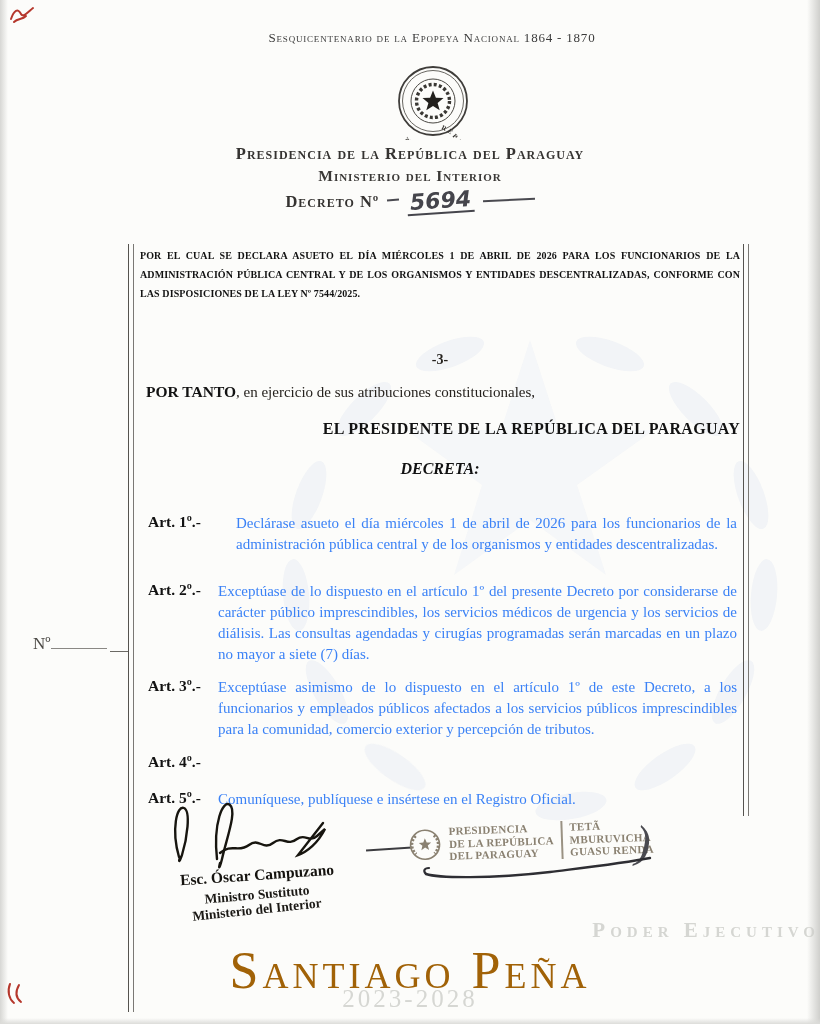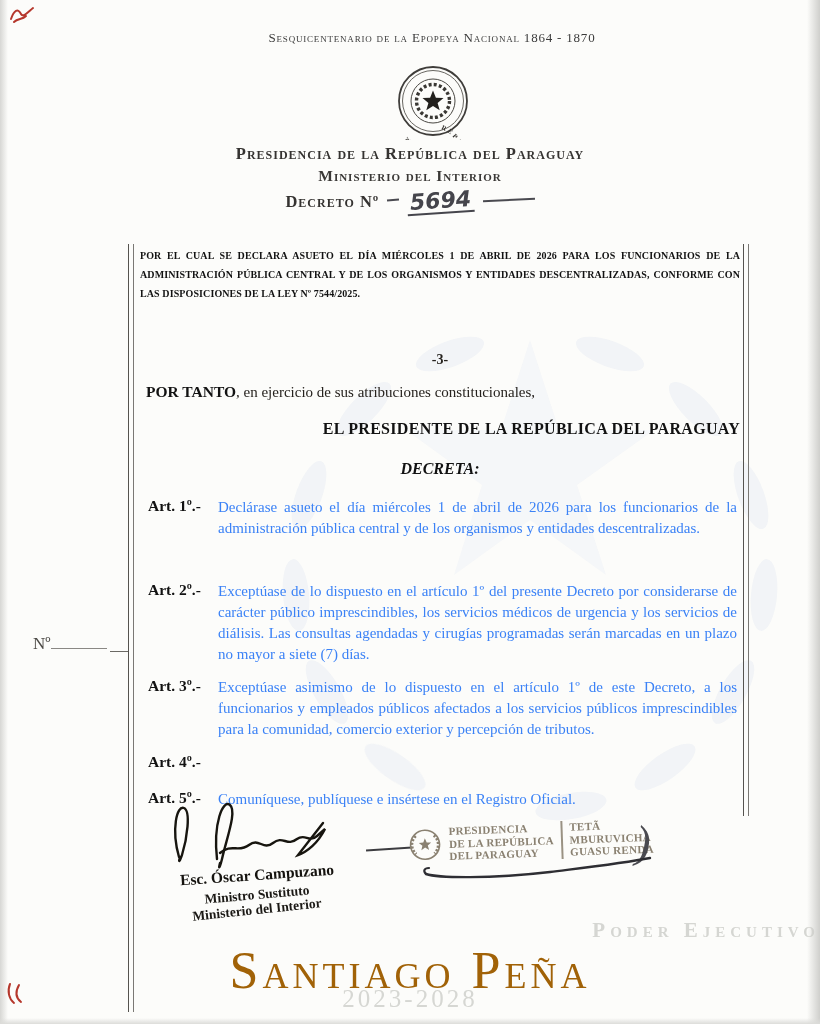--- a/index.html
+++ b/index.html
@@ -40,21 +40,21 @@
            text-align:justify;color:#121212;z-index:5;letter-spacing:0.1px;}
   .pagenum{top:352px;left:140px;width:600px;text-align:center;font-weight:700;font-size:14px;z-index:5;}
   .portanto{top:383px;left:140px;width:600px;font-size:15px;z-index:5;}
   .portanto b{font-size:15.5px;color:#121212;margin-left:6px;}
   .president{top:420px;left:140px;width:600px;text-align:right;font-weight:700;font-size:16px;
              letter-spacing:0.3px;color:#121212;z-index:5;}
   .decreta{top:460px;left:140px;width:600px;text-align:center;font-weight:700;font-size:16px;color:#121212;z-index:5;font-style:italic;}
   .article{left:148px;width:589px;display:flex;z-index:5;}
   .art-label{flex:0 0 62px;font-weight:700;font-size:15.5px;color:#121212;}
   .art-text{margin-left:8px;width:519px;font-size:15px;line-height:21px;text-align:justify;color:#3b82f6;}
-  .a1{top:497px;} .a2{top:581px;} .a3{top:677px;} .a4{top:753px;} .a5{top:789px;}
+  .a1{top:513px;gap:18px;} .a2{top:581px;} .a3{top:677px;} .a4{top:753px;} .a5{top:789px;}
   .margin-no{top:634px;left:33px;font-size:17px;color:#4c4a46;z-index:5;}
   .margin-no .line{display:inline-block;width:56px;border-bottom:1.3px solid #8a8884;}
   
   .sig-svg{left:165px;top:795px;z-index:6;}
   .sig-name{top:866px;left:148px;width:218px;text-align:center;font-weight:700;font-size:15.5px;
             color:#15130f;transform:rotate(-4deg);z-index:6;}
   .sig-t1{top:887px;left:148px;width:218px;text-align:center;font-size:13.5px;font-weight:600;
           color:#1c1a16;transform:rotate(-5deg);z-index:6;}
   .sig-t2{top:902px;left:148px;width:218px;text-align:center;font-size:13.5px;font-weight:600;
           color:#1c1a16;transform:rotate(-6deg);z-index:6;}

